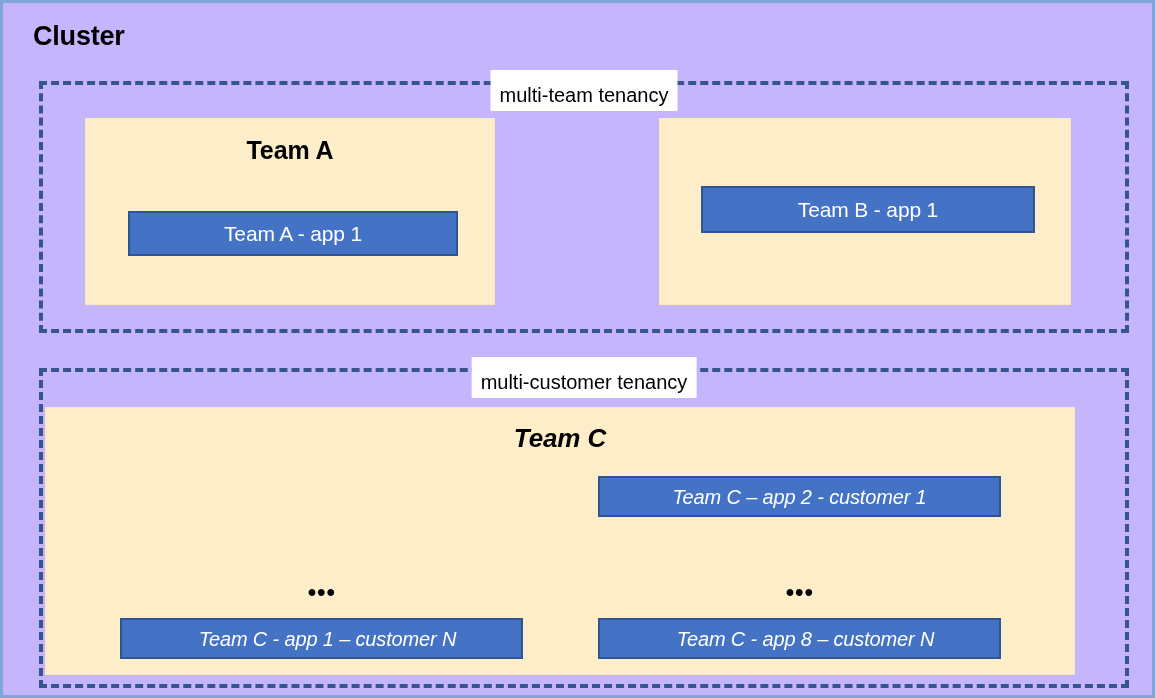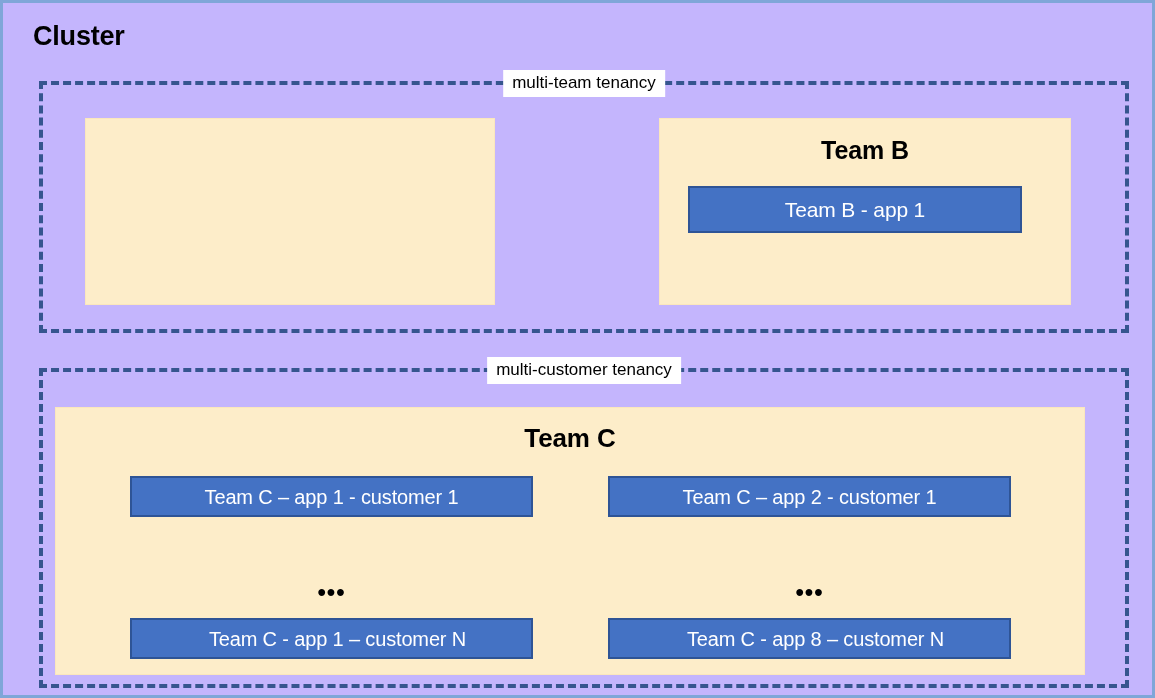--- a/index.html
+++ b/index.html
@@ -52,22 +52,22 @@
     width: 1090px;
     height: 320px;
   }
 
   .zone-label {
     position: absolute;
     top: -15px;
     left: 50%;
     transform: translateX(-50%);
     background: #FFFFFF;
-    padding: 3px 9px 4px 9px;
-    font-size: 17px;
+    padding: 14px 9px 4px 9px;
+    font-size: 20px;
     color: #000000;
     white-space: nowrap;
     line-height: 1.15;
   }
 
   
   .team-panel {
     position: absolute;
     box-sizing: border-box;
     background: #FDEDC9;
@@ -79,24 +79,25 @@
     width: 410px;
     height: 187px;
   }
   #team-b-panel {
     left: 656px;
     top: 115px;
     width: 412px;
     height: 187px;
   }
   #team-c-panel {
-    left: 52px;
+    left: 42px;
     top: 404px;
     width: 1030px;
     height: 268px;
+    font-style: italic;
   }
 
   .team-heading {
     position: absolute;
     left: 0;
     right: 0;
     text-align: center;
     font-weight: bold;
     color: #000000;
     letter-spacing: -0.1px;
@@ -129,21 +130,21 @@
   
   #team-a-app-1 {
     left: 42px;
     top: 92px;
     width: 330px;
     height: 45px;
   }
 
   
   #team-b-app-1 {
-    left: 28px;
+    left: 41px;
     top: 67px;
     width: 334px;
     height: 47px;
   }
   #team-b-app-2 {
     left: 40px;
     top: 124px;
     width: 337px;
     height: 47px;
   }
@@ -178,36 +179,36 @@
 <div id="canvas">
 
   <div class="cluster-title">Cluster</div>
 
   <div class="zone" id="zone-multi-team">
 
     <div class="zone-label">multi-team tenancy</div>
   </div>
 
   <div class="team-panel" id="team-a-panel">
+    <div class="team-heading" id="team-a-heading">Team A</div>
+    <div class="app-box" id="team-a-app-1">Team A - app 1</div>
   </div>
 
   <div class="team-panel" id="team-b-panel">
-    <div class="team-heading" id="team-b-heading">Team B</div>
     <div class="app-box" id="team-b-app-1">Team B - app 1</div>
   </div>
 
   <div class="zone" id="zone-multi-customer">
 
     <div class="zone-label">multi-customer tenancy</div>
   </div>
 
   <div class="team-panel" id="team-c-panel">
     <div class="team-heading" id="team-c-heading">Team C</div>
 
-    <div class="app-box team-c-app col-left row-1">Team C – app 1 - customer 1</div>
     <div class="ellipsis col-left">•••</div>
     <div class="app-box team-c-app col-left row-n">Team C - app 1 – customer N</div>
 
     <div class="app-box team-c-app col-right row-1">Team C – app 2 - customer 1</div>
     <div class="ellipsis col-right">•••</div>
     <div class="app-box team-c-app col-right row-n">Team C - app 8 – customer N</div>
   </div>
 
 </div>
 

